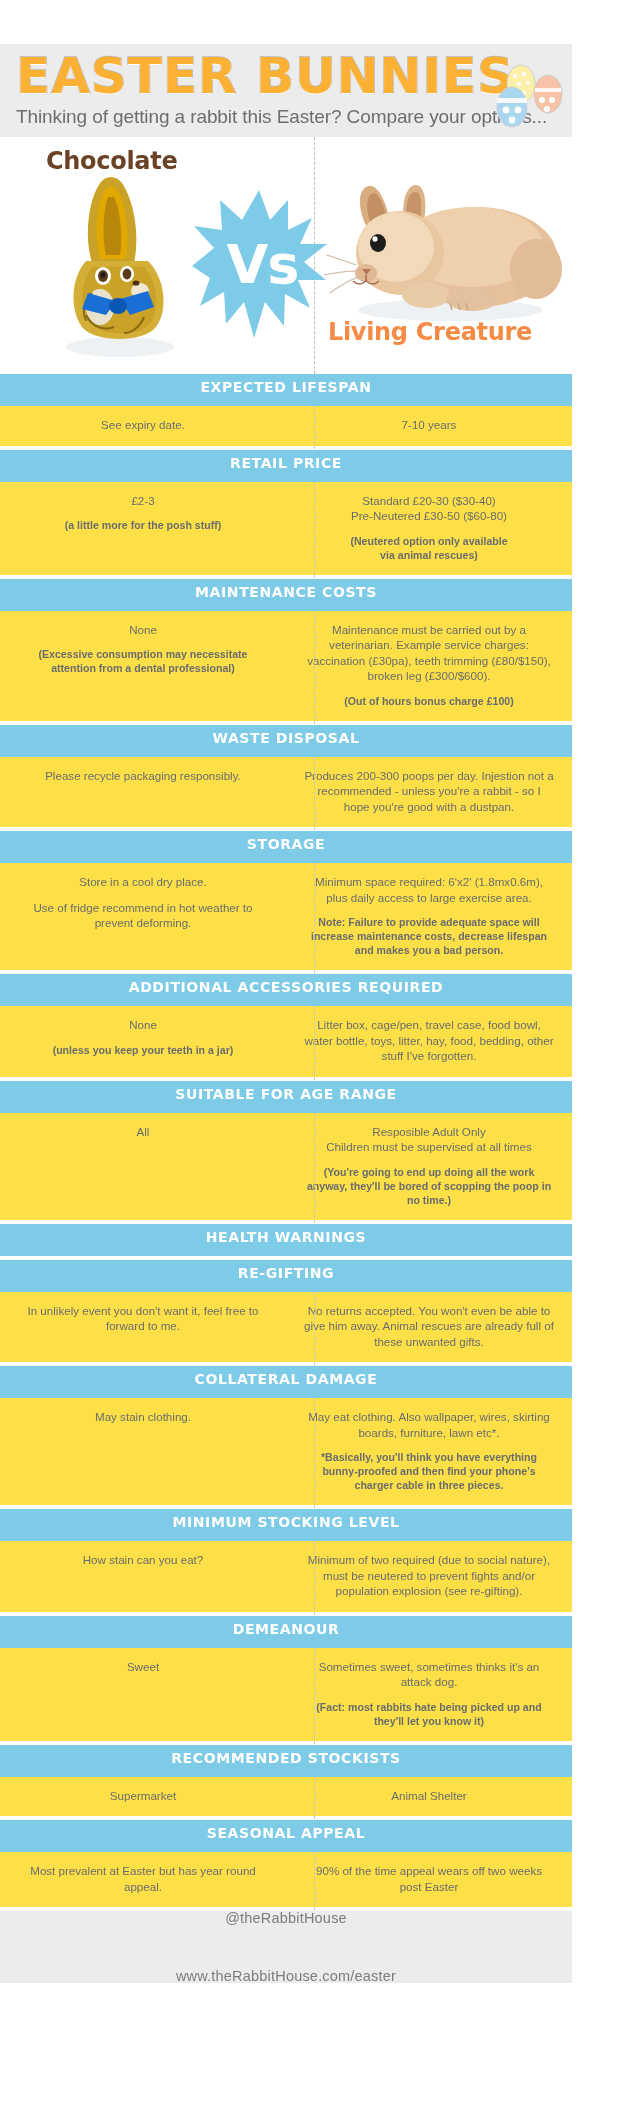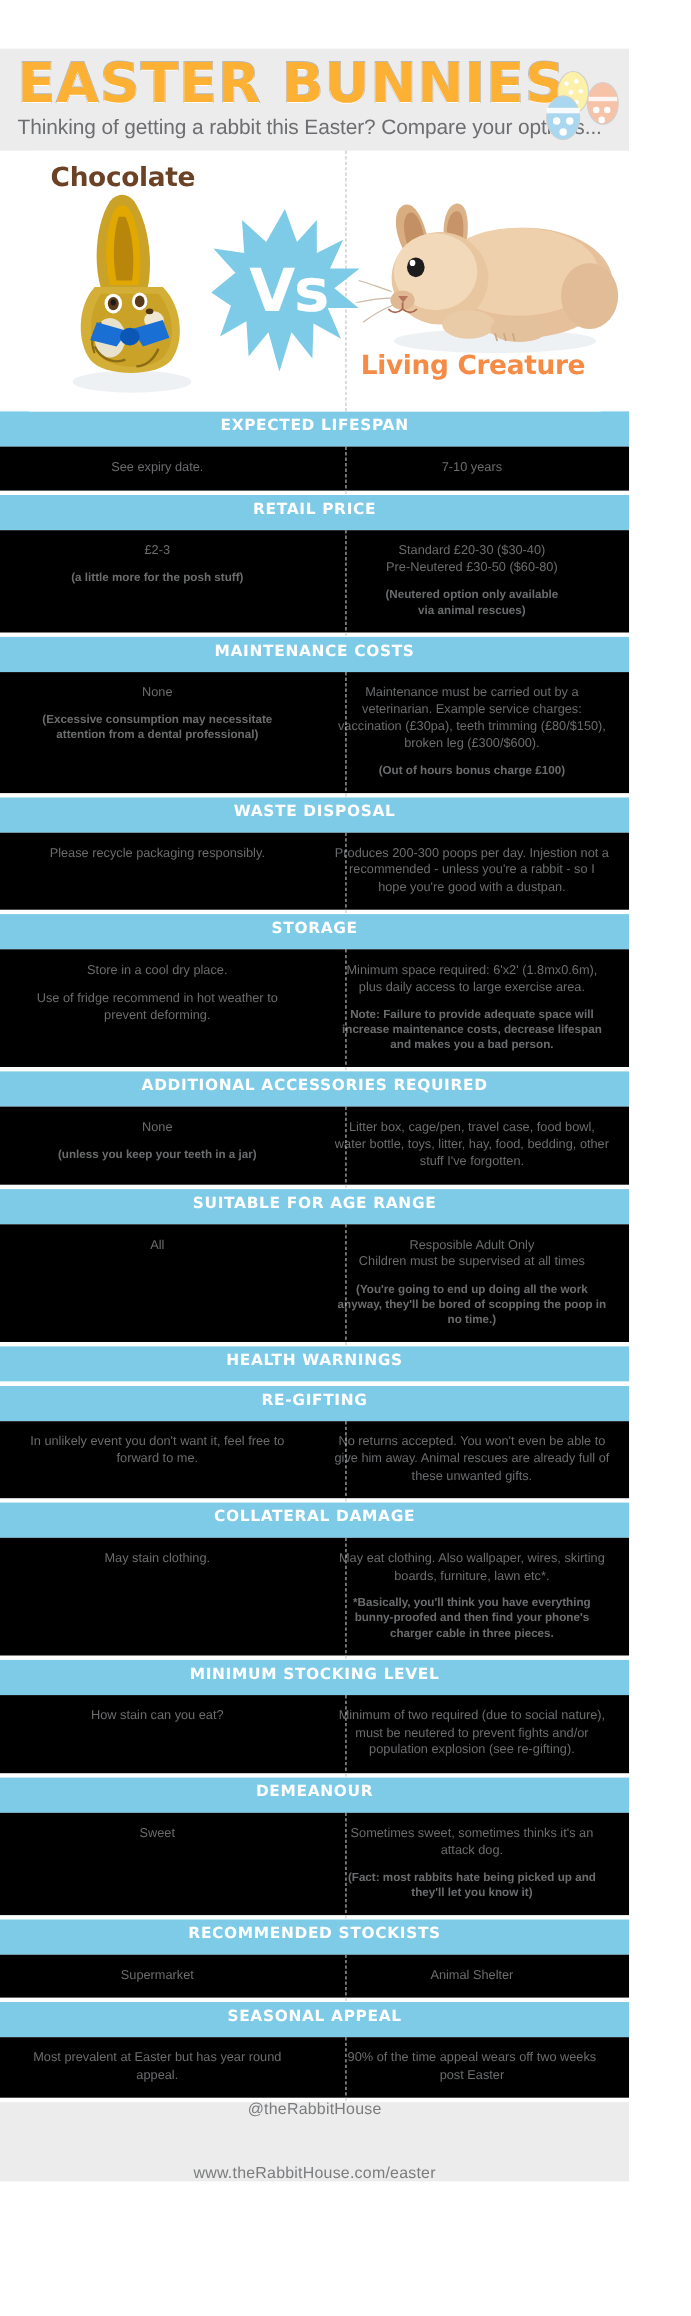--- a/index.html
+++ b/index.html
@@ -137,21 +137,21 @@
     font-size: 14px;
     font-weight: bold;
     letter-spacing: 0.6px;
     text-align: center;
     padding: 5px 0 10px 0;
     line-height: 17px;
   }
   .row {
     position: relative;
     display: flex;
-    background: #000000;
+    background: #fde047;
     padding: 11px 0 13px 0;
   }
   .row::after {
     content: "";
     position: absolute;
     left: 314px;
     top: 0;
     bottom: -3px;
     border-left: 1.4px dashed #c8c8c8;
   }

